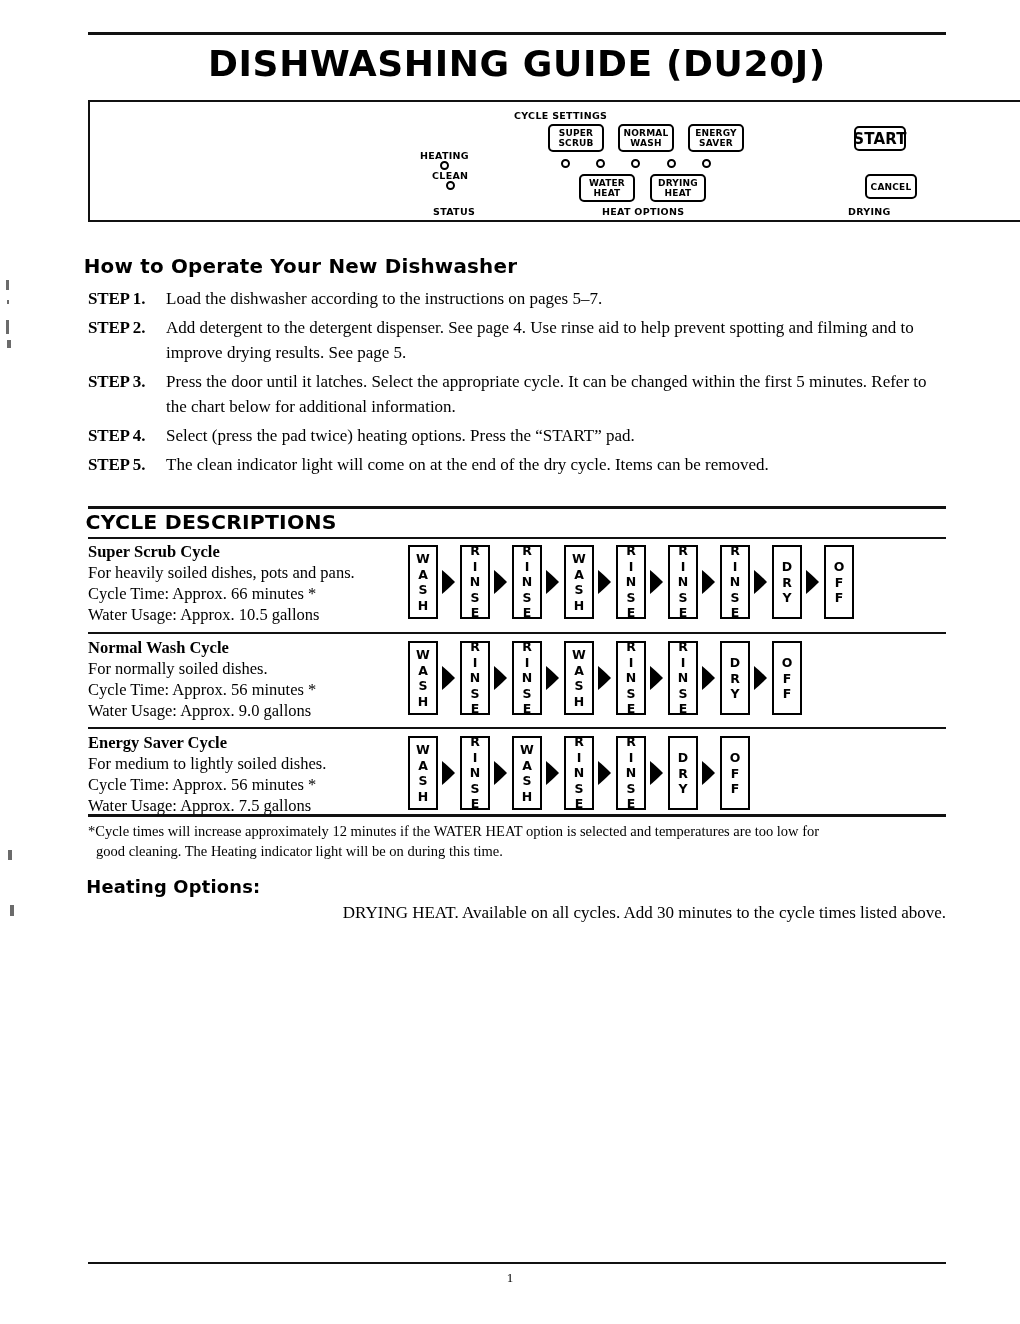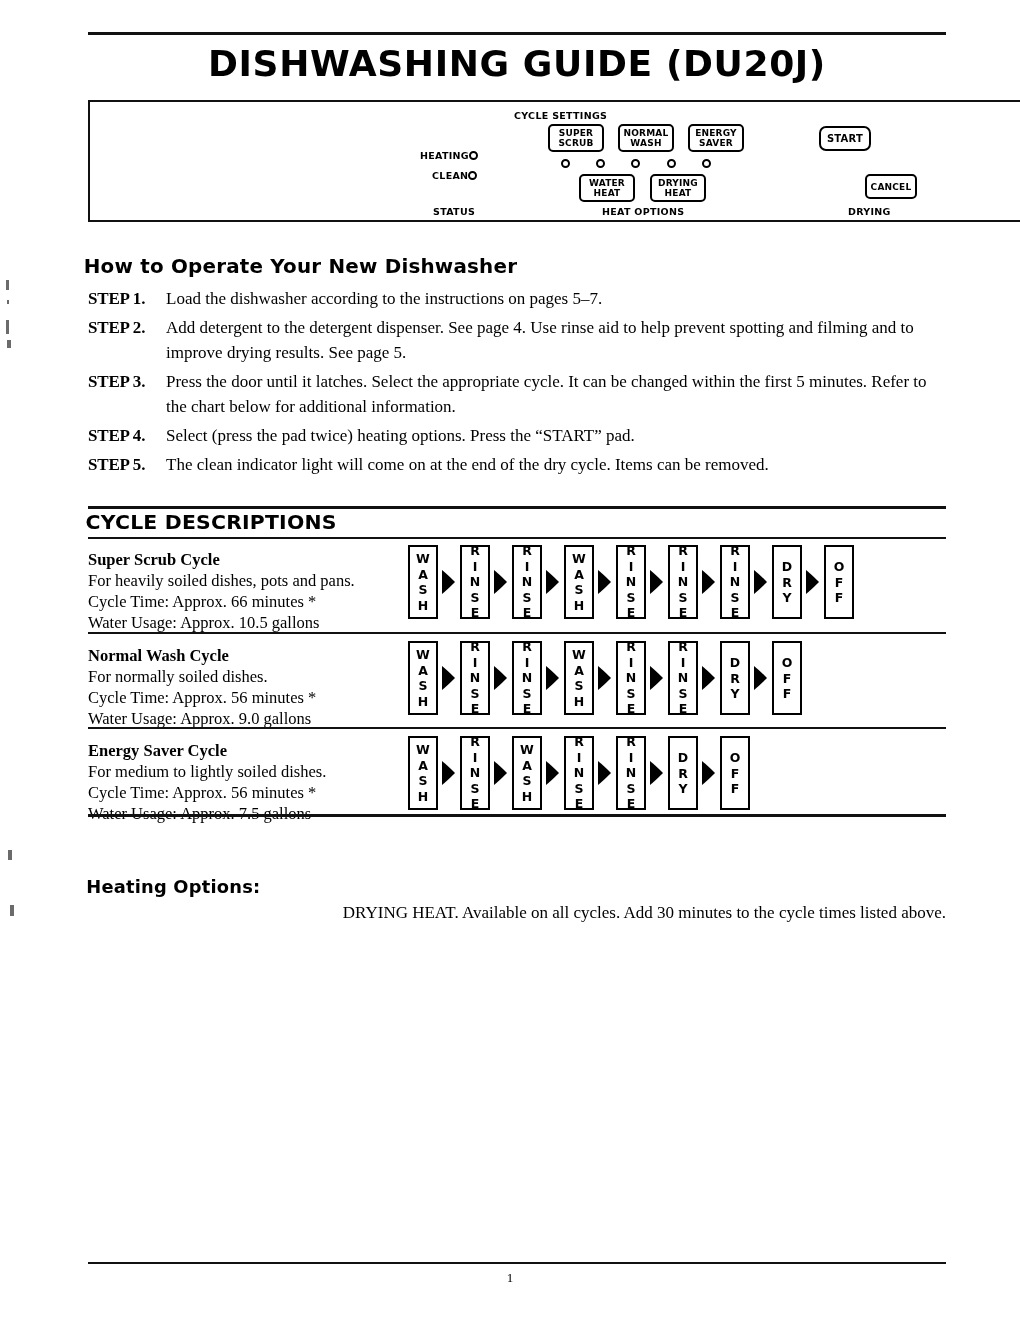--- a/index.html
+++ b/index.html
@@ -80,20 +80,21 @@
 
   .indicator-row {
     position: absolute;
     display: flex;
     align-items: center;
     gap: 0;
     font-family: "DejaVu Sans", sans-serif;
     font-weight: bold;
     font-size: 9.5px;
     letter-spacing: 0.3px;
+    flex-direction: column;
   }
   .ind-heating { left: 330px; top: 48px; }
   .ind-clean   { left: 342px; top: 68px; }
   .ind-circle {
     width: 9px; height: 9px;
     border: 2px solid #000;
     border-radius: 50%;
     box-sizing: border-box;
   }
 
@@ -112,21 +113,21 @@
     line-height: 10px;
     letter-spacing: 0.2px;
     background: #fff;
     text-align: center;
   }
   .pad-super  { left: 458px; top: 22px; width: 56px; height: 28px; }
   .pad-normal { left: 528px; top: 22px; width: 56px; height: 28px; }
   .pad-energy { left: 598px; top: 22px; width: 56px; height: 28px; }
   .pad-water  { left: 489px; top: 72px; width: 56px; height: 28px; }
   .pad-drying { left: 560px; top: 72px; width: 56px; height: 28px; }
-  .pad-start  { left: 729px; top: 24px; width: 52px; height: 25px; font-size: 10px; border-radius: 7px; }
+  .pad-start  { left: 764px; top: 24px; width: 52px; height: 25px; font-size: 15px; }
   .pad-cancel { left: 775px; top: 72px; width: 52px; height: 25px; font-size: 9px; }
 
   .led {
     position: absolute;
     width: 9px; height: 9px;
     border: 2px solid #000;
     border-radius: 50%;
     box-sizing: border-box;
     top: 57px;
   }
@@ -204,21 +205,20 @@
   .cyc-row-1 { top: 541px; }
   .cyc-row-2 { top: 637px; }
   .cyc-row-3 { top: 732px; justify-content: center; }
 
   .cyc-info {
     width: 320px;
     flex: 0 0 320px;
     font-family: "Liberation Serif", serif;
     font-size: 16.5px;
     line-height: 21px;
-    margin-top: 8px;
   }
   .cyc-name { font-weight: bold; }
 
   .cyc-flow {
     flex: 1 1 auto;
     display: flex;
     align-items: center;
     padding-top: 4px;
   }
   .flow-box {
@@ -606,20 +606,24 @@
           </svg>
         </div>
         <div class="flow-box">
           <span>OFF</span>
         </div>
       </div>
   </div>
 
   <div class="cd-rule cd-rule-e"></div>
 
+  <div class="footnote">
+    <div class="ln1">*Cycle times will increase approximately 12 minutes if the WATER HEAT option is selected and temperatures are too low for</div>
+    <div class="ln2">good cleaning. The Heating indicator light will be on during this time.</div>
+  </div>
 
   <div class="h-bold sec-heating-title">Heating Options:</div>
   <div class="heating-text">DRYING HEAT. Available on all cycles. Add 30 minutes to the cycle times listed above.</div>
 
   <div class="rule-bottom"></div>
   <div class="page-number">1</div>
 
   <span class="scan-mark sm1"></span>
   <span class="scan-mark sm2"></span>
   <span class="scan-mark sm3"></span>

